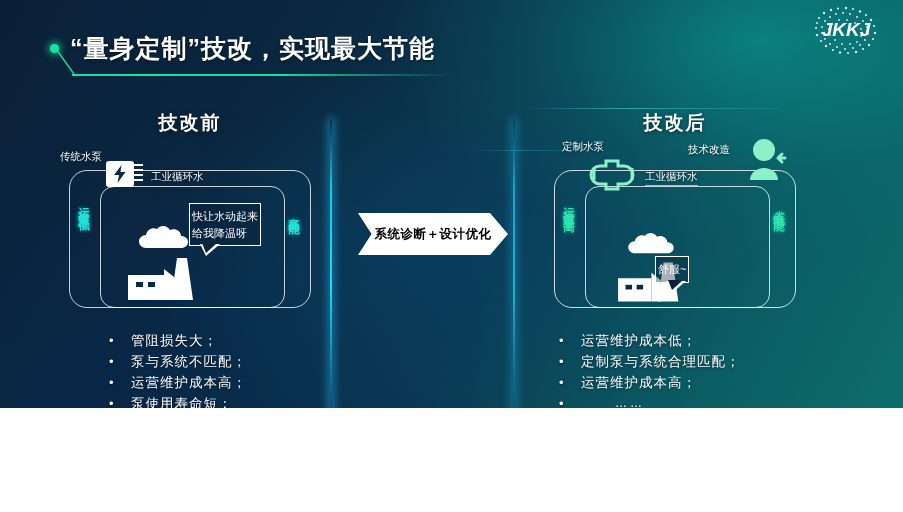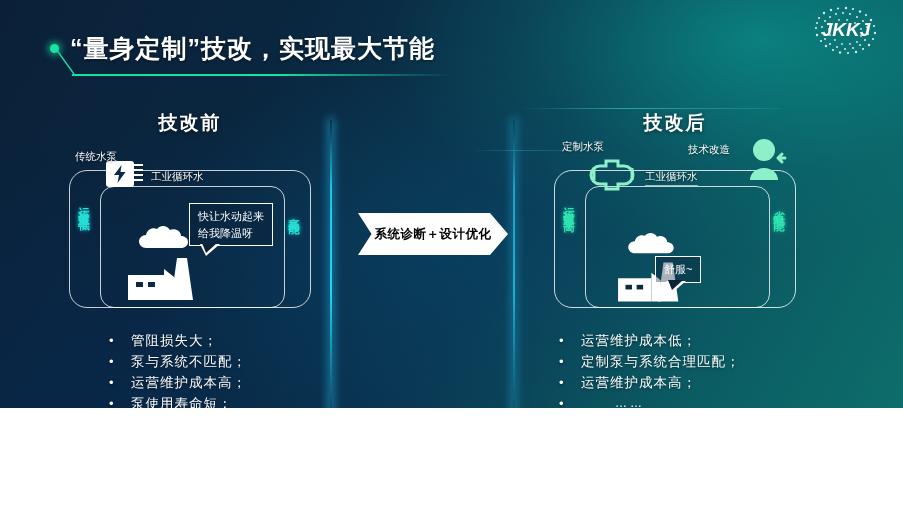--- a/index.html
+++ b/index.html
@@ -106,21 +106,21 @@
     background:repeating-linear-gradient(180deg,#ffffff 0 2.5px, rgba(255,255,255,0) 2.5px 5px);
   }
   .pump-left svg { position:absolute; left:7px; top:4px; }
 
   
   .bubble {
     position:absolute;
     border:1.3px solid #ffffff;
     background:rgba(10,30,52,0.35);
     color:#ffffff; font-size:11px; line-height:1.5;
-    padding:4px 8px; white-space:nowrap;
+    padding:4px 2px; white-space:nowrap;
   }
   .bubble .tail {
     position:absolute; left:10px; bottom:-11px;
     width:0; height:0;
     border-left:6px solid transparent;
     border-right:14px solid transparent;
     border-top:12px solid #ffffff;
   }
   .bubble .tail i {
     position:absolute; left:-4px; top:-13px;
@@ -246,21 +246,21 @@
     <div class="outer-box" style="left:14px; top:60px; width:242px; height:138px;"></div>
 
     <div class="inner-box" style="left:45px; top:76px; width:185px; height:122px;"></div>
 
     <div class="pump-left" style="left:51px; top:51px;">
       <div class="fins"></div>
       <svg width="14" height="18" viewBox="0 0 14 18">
         <path d="M8.5 0 L1 10 L6 10 L4.5 18 L12.5 7 L7.5 7 Z" fill="#0d2a45"></path>
       </svg>
     </div>
-    <div class="smalllabel" style="left:20px; top:40px;">传统水泵</div>
+    <div class="smalllabel" style="left:5px; top:40px;">传统水泵</div>
     <div class="smalllabel" style="left:96px; top:60px;">工业循环水</div>
 
     <div class="vlabel cyan" style="left:23px; top:88px;">运行效率低</div>
     <div class="vlabel cyan" style="left:233px; top:98px;">高耗能</div>
 
     <svg class="factory" style="left:67px; top:115px;" width="96" height="82" viewBox="0 0 96 82">
       <path fill="#ffffff" d="M24 23c-4 0-7-3-7-6.5S20 10 24 10c1-5 6-8 11-6 3-4 10-4 13 1 5-2 11 1 11 6 4 0 7 2.5 7 6s-3 6-7 6z"></path>
       <path fill="#ffffff" d="M55 33 l10 0 6 42 -22 0 z"></path>
       <path fill="#ffffff" d="M6 50 l36 0 0 25 -36 0 z"></path>
       <rect x="14" y="57" width="7" height="5" fill="#0d2a45"></rect>

